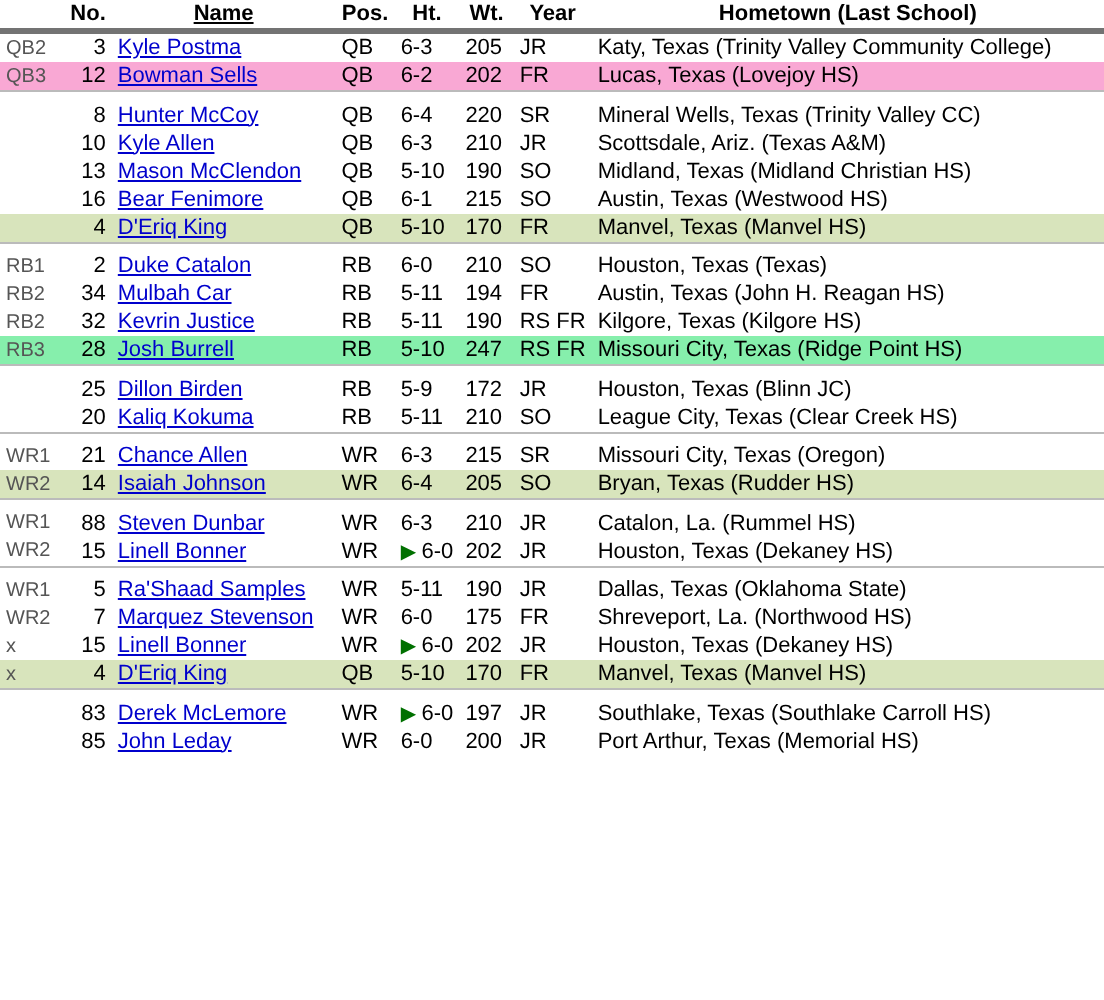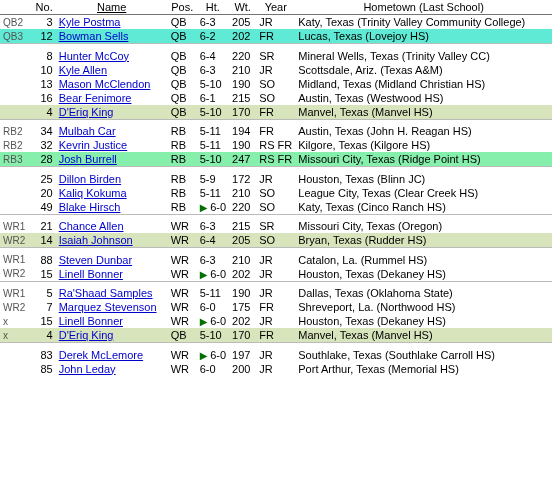--- a/index.html
+++ b/index.html
@@ -13,22 +13,22 @@
       width: 552px;
       border-collapse: collapse;
     }
     th, td {
       padding: 1px 3px;
       white-space: nowrap;
       overflow: hidden;
     }
     th {
       background: #fff;
-      font-weight: normal;
-      border-bottom: 1px solid #737373;
+      font-weight: bold;
+      border-bottom: 3px solid #737373;
       font-size: 11px;
     }
     .col-no { width: 28px; text-align: right; }
     .col-name { width: 120px; }
     .col-pos { width: 30px; }
     .col-ht { width: 32px; }
     .col-wt { width: 30px; }
     .col-yr { width: 30px; }
     .col-hometown { width: 280px; }
     .col-grp { width: 32px; font-size: 10px; color: #555; }
@@ -68,21 +68,21 @@
       <tr>
         <td class="col-grp">QB2</td>
         <td class="col-no">3</td>
         <td class="col-name name-link">Kyle Postma</td>
         <td class="col-pos">QB</td>
         <td class="col-ht">6-3</td>
         <td class="col-wt">205</td>
         <td class="col-yr">JR</td>
         <td class="col-hometown">Katy, Texas (Trinity Valley Community College)</td>
       </tr>
-      <tr style="background: #5eead4;">
+      <tr style="background: #f9a8d4;">
         <td class="col-grp">QB3</td>
         <td class="col-no">12</td>
         <td class="col-name name-link">Bowman Sells</td>
         <td class="col-pos">QB</td>
         <td class="col-ht">6-2</td>
         <td class="col-wt">202</td>
         <td class="col-yr">FR</td>
         <td class="col-hometown">Lucas, Texas (Lovejoy HS)</td>
       </tr>
       <tr class="section-sep">
@@ -135,20 +135,30 @@
         <td class="col-pos">QB</td>
         <td class="col-ht">5-10</td>
         <td class="col-wt">170</td>
         <td class="col-yr">FR</td>
         <td class="col-hometown">Manvel, Texas (Manvel HS)</td>
       </tr>
       <tr class="section-sep">
         <td colspan="8"></td>
       </tr>
       <tr>
+        <td class="col-grp">RB1</td>
+        <td class="col-no">2</td>
+        <td class="col-name name-link">Duke Catalon</td>
+        <td class="col-pos">RB</td>
+        <td class="col-ht">6-0</td>
+        <td class="col-wt">210</td>
+        <td class="col-yr">SO</td>
+        <td class="col-hometown">Houston, Texas (Texas)</td>
+      </tr>
+      <tr>
         <td class="col-grp">RB2</td>
         <td class="col-no">34</td>
         <td class="col-name name-link">Mulbah Car</td>
         <td class="col-pos">RB</td>
         <td class="col-ht">5-11</td>
         <td class="col-wt">194</td>
         <td class="col-yr">FR</td>
         <td class="col-hometown">Austin, Texas (John H. Reagan HS)</td>
       </tr>
       <tr>
@@ -187,30 +197,20 @@
       <tr>
         <td class="col-grp"></td>
         <td class="col-no">20</td>
         <td class="col-name name-link">Kaliq Kokuma</td>
         <td class="col-pos">RB</td>
         <td class="col-ht">5-11</td>
         <td class="col-wt">210</td>
         <td class="col-yr">SO</td>
         <td class="col-hometown">League City, Texas (Clear Creek HS)</td>
       </tr>
-      <tr>
-        <td class="col-grp"></td>
-        <td class="col-no">49</td>
-        <td class="col-name name-link">Blake Hirsch</td>
-        <td class="col-pos">RB</td>
-        <td class="col-ht"><span class="arrow">▶ </span>6-0</td>
-        <td class="col-wt">220</td>
-        <td class="col-yr">SO</td>
-        <td class="col-hometown">Katy, Texas (Cinco Ranch HS)</td>
-      </tr>
       <tr class="section-sep">
         <td colspan="8"></td>
       </tr>
       <tr>
         <td class="col-grp">WR1</td>
         <td class="col-no">21</td>
         <td class="col-name name-link">Chance Allen</td>
         <td class="col-pos">WR</td>
         <td class="col-ht">6-3</td>
         <td class="col-wt">215</td>

